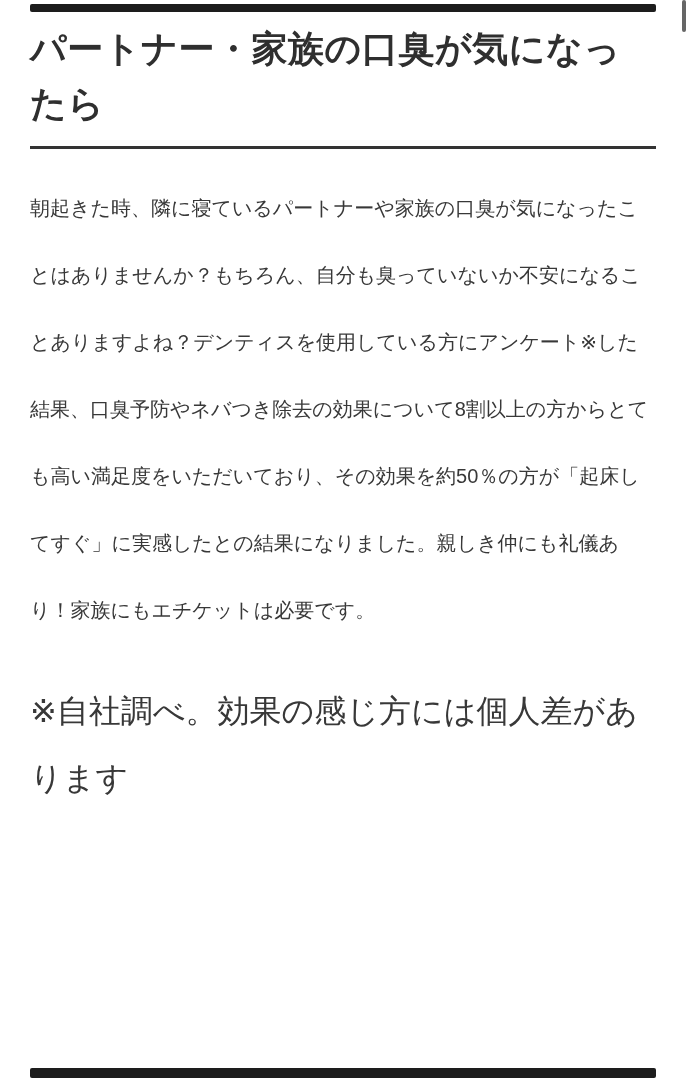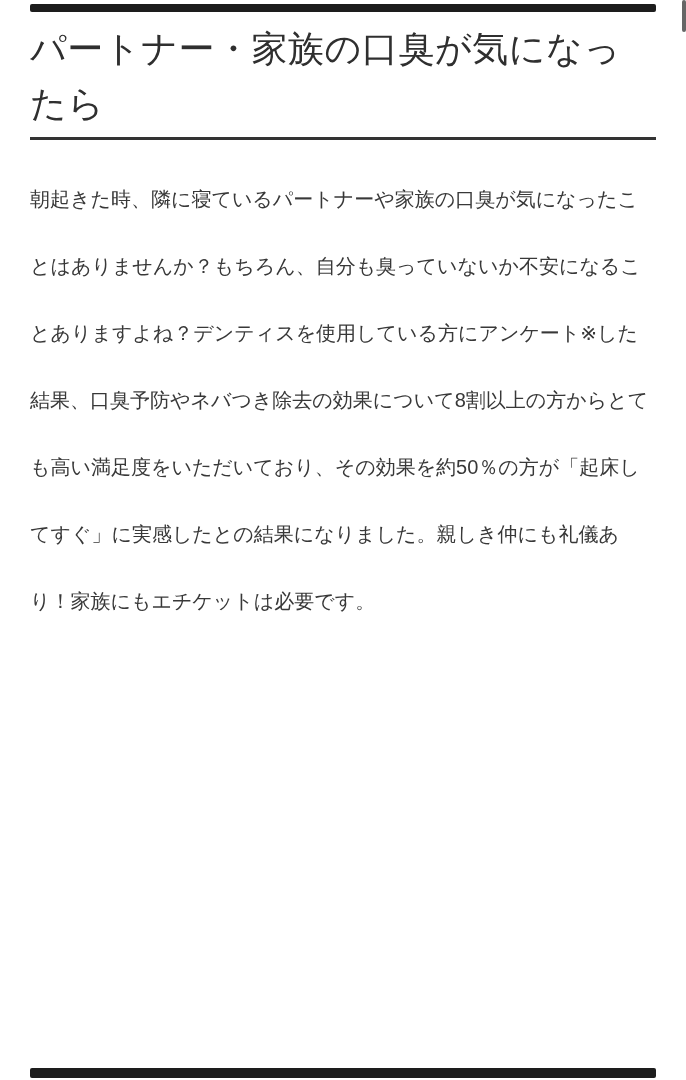--- a/index.html
+++ b/index.html
@@ -38,24 +38,24 @@
     background: var(--scrollbar-color);
     border-radius: 2px;
   }
   .content {
     padding: 0 30px;
   }
   h1.article-heading {
     margin-top: 21px;
     font-size: 36px;
     line-height: 55px;
-    font-weight: 400;
+    font-weight: 700;
     color: var(--heading-color);
     letter-spacing: 0.5px;
-    padding-bottom: 6px;
+    padding-bottom: 15px;
     border-bottom: 3px solid var(--rule-color);
   }
   p.article-body {
     margin-top: 26px;
     font-size: 20px;
     line-height: 67px;
     color: var(--body-color);
     overflow-wrap: break-word;
     word-break: normal;
   }
@@ -71,16 +71,17 @@
 
 <div class="page">
   <div class="divider top"></div>
   <div class="scrollbar-thumb"></div>
 
   <div class="content">
     <h1 class="article-heading">パートナー・家族の口臭が気になったら</h1>
 
     <p class="article-body">朝起きた時、隣に寝ているパートナーや家族の口臭が気になったことはありませんか？もちろん、自分も臭っていないか不安になることありますよね？デンティスを使用している方にアンケート※した結果、口臭予防やネバつき除去の効果について8割以上の方からとても高い満足度をいただいており、その効果を約50％の方が「起床してすぐ」に実感したとの結果になりました。親しき仲にも礼儀あり！家族にもエチケットは必要です。</p>
 
+    <p class="article-footnote">※自社調べ。効果の感じ方には個人差があります</p>
   </div>
 
   <div class="divider bottom"></div>
 </div>
 
 </body></html>

